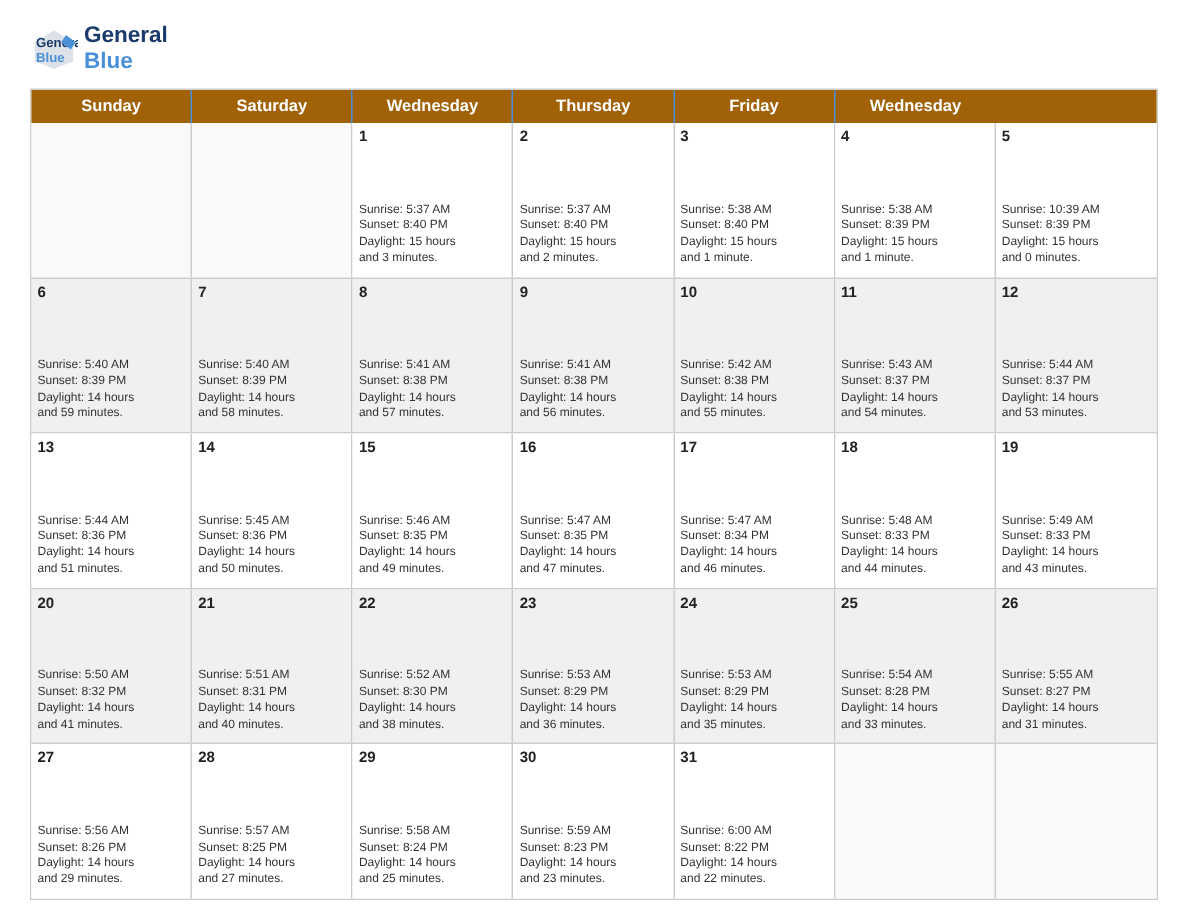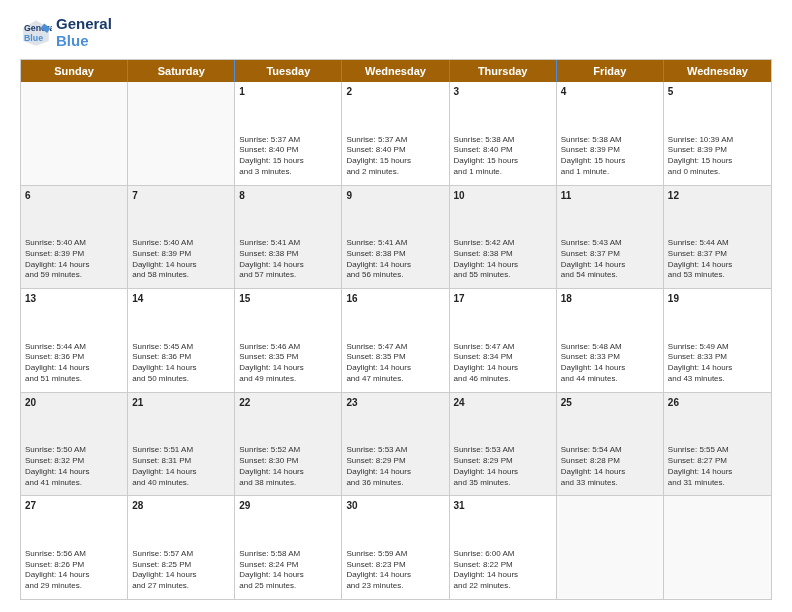--- a/index.html
+++ b/index.html
@@ -121,21 +121,20 @@
     <div class="title-block">
       <div class="month-title"></div>
       <div class="location"></div>
     </div>
   </div>
 
   <div class="calendar">
     <div class="cal-header">
     <div class="cal-header-cell">Sunday</div>
         <div class="cal-header-cell">Saturday</div>
-        <div class="cal-header-cell">Tuesday</div>
         <div class="cal-header-cell">Wednesday</div>
         <div class="cal-header-cell">Thursday</div>
         <div class="cal-header-cell">Friday</div>
         <div class="cal-header-cell">Wednesday</div>
       </div>
     <div class="cal-body">
     <div class="cal-row">
           <div class="cal-cell empty"></div>
           <div class="cal-cell empty"></div>
           <div class="cal-cell">

